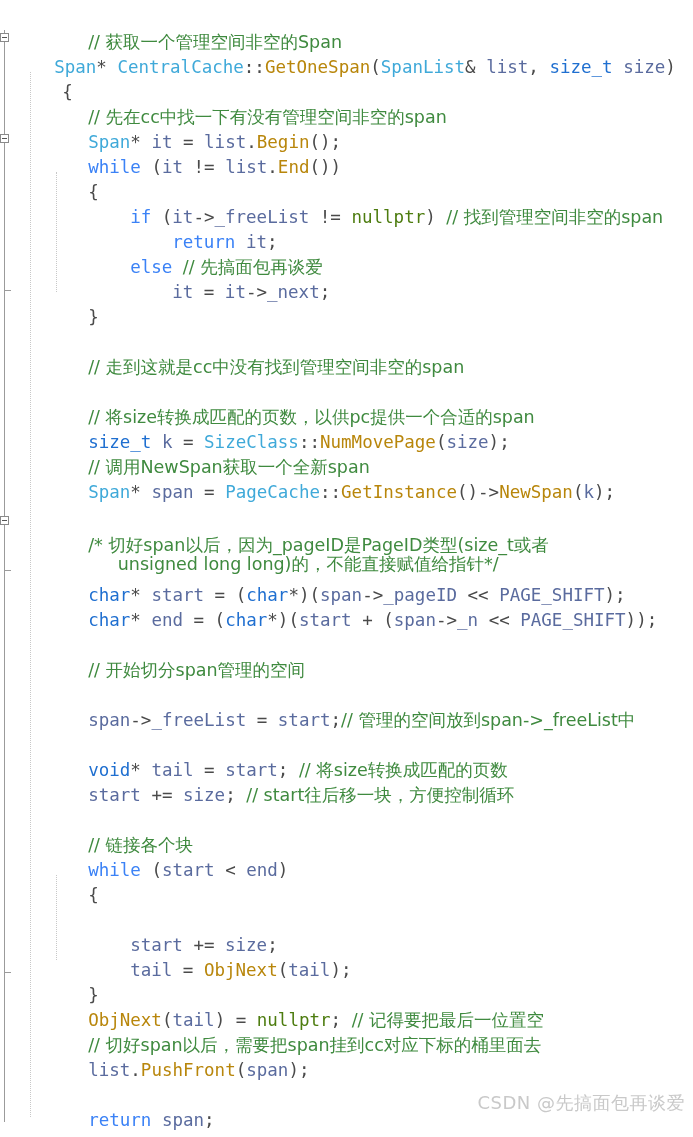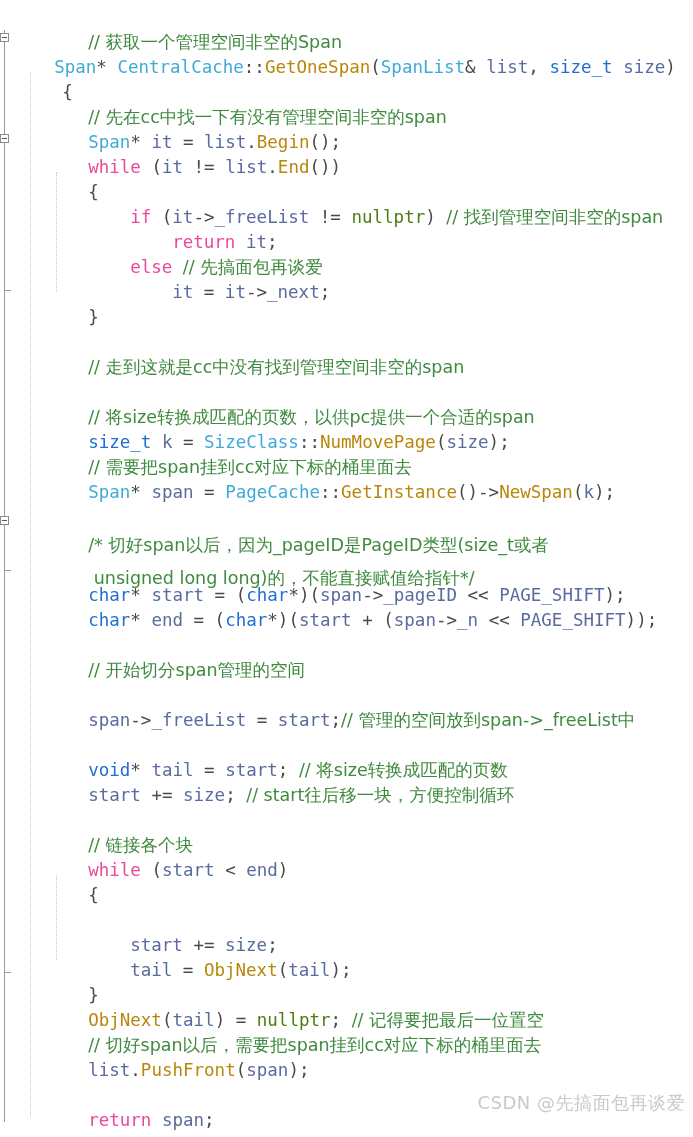--- a/index.html
+++ b/index.html
@@ -72,21 +72,21 @@
     white-space: pre;
     font-family: "DejaVu Sans Mono", "Liberation Mono", monospace;
   }
   .code-line .ind {
     display: inline-block;
   }
 
   
   .t-plain    { color: #4a4a4a; }
   .t-comment  { color: #3f8a3f; }
-  .t-keyword  { color: #ec4899; margin-top: 44px; }
+  .t-keyword  { color: #3b82f6; margin-top: 44px; }
   .t-type     { color: #1f6fd0; text-align: center; }
   .t-class    { color: #3fa9d9; }
   .t-func     { color: #b8860b; }
   .t-var      { color: #5a6b9e; }
   .t-punct    { color: #4a4a4a; }
   .t-const    { color: #4d7c0f; }
   .t-op       { color: #4a4a4a; }
 
   
   .cjk { font-family: "DejaVu Sans", "Liberation Sans", sans-serif; }
@@ -181,34 +181,34 @@
 
   <div class="code-line" style="top:380px;">
     <span class="ind" style="width:46px;"></span><span class="t-comment cjk">// 将size转换成匹配的页数，以供pc提供一个合适的span</span>
   </div>
 
   <div class="code-line" style="top:405px;">
     <span class="ind" style="width:46px;"></span><span class="t-type">size_t</span><span class="t-plain"> </span><span class="t-var">k</span><span class="t-op"> = </span><span class="t-class">SizeClass</span><span class="t-punct">::</span><span class="t-func">NumMovePage</span><span class="t-punct">(</span><span class="t-var">size</span><span class="t-punct">);</span>
   </div>
 
   <div class="code-line" style="top:430px;">
-    <span class="ind" style="width:46px;"></span><span class="t-comment cjk">// 需要把span挂到cc对应下标的桶里面去</span>
+    <span class="ind" style="width:46px;"></span><span class="t-comment cjk">// 调用NewSpan获取一个全新span</span>
   </div>
 
   <div class="code-line" style="top:455px;">
     <span class="ind" style="width:46px;"></span><span class="t-class">Span</span><span class="t-op">* </span><span class="t-var">span</span><span class="t-op"> = </span><span class="t-class">PageCache</span><span class="t-punct">::</span><span class="t-func">GetInstance</span><span class="t-punct">()</span><span class="t-op">-&gt;</span><span class="t-func">NewSpan</span><span class="t-punct">(</span><span class="t-var">k</span><span class="t-punct">);</span>
   </div>
 
   <div class="code-line" style="top:480px;"></div>
 
   <div class="code-line" style="top:508px;">
     <span class="ind" style="width:46px;"></span><span class="t-comment cjk">/* 切好span以后，因为_pageID是PageID类型(size_t或者</span>
   </div>
 
-  <div class="code-line" style="top:541px;">
+  <div class="code-line" style="top:527px;padding-left:24px;">
     <span class="ind" style="width:46px;"></span><span class="t-comment cjk"> unsigned long long)的，不能直接赋值给指针*/</span>
   </div>
 
   <div class="code-line" style="top:558px;">
     <span class="ind" style="width:46px;"></span><span class="t-type">char</span><span class="t-op">* </span><span class="t-var">start</span><span class="t-op"> = </span><span class="t-punct">(</span><span class="t-type">char</span><span class="t-op">*</span><span class="t-punct">)(</span><span class="t-var">span</span><span class="t-op">-&gt;</span><span class="t-var">_pageID</span><span class="t-op"> &lt;&lt; </span><span class="t-var">PAGE_SHIFT</span><span class="t-punct">);</span>
   </div>
 
   <div class="code-line" style="top:583px;">
     <span class="ind" style="width:46px;"></span><span class="t-type">char</span><span class="t-op">* </span><span class="t-var">end</span><span class="t-op"> = </span><span class="t-punct">(</span><span class="t-type">char</span><span class="t-op">*</span><span class="t-punct">)(</span><span class="t-var">start</span><span class="t-op"> + </span><span class="t-punct">(</span><span class="t-var">span</span><span class="t-op">-&gt;</span><span class="t-var">_n</span><span class="t-op"> &lt;&lt; </span><span class="t-var">PAGE_SHIFT</span><span class="t-punct">));</span>
   </div>

